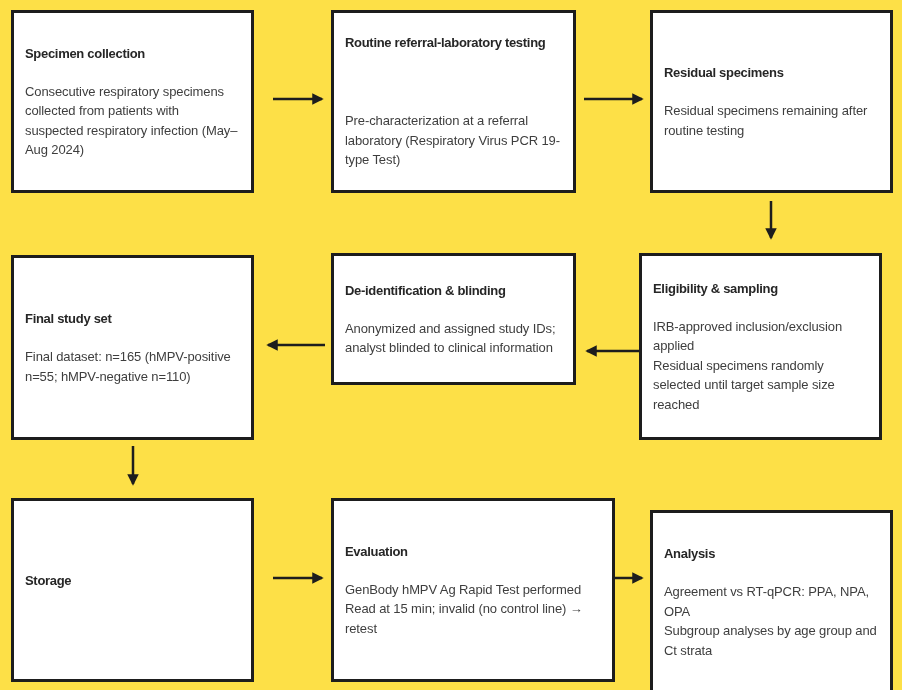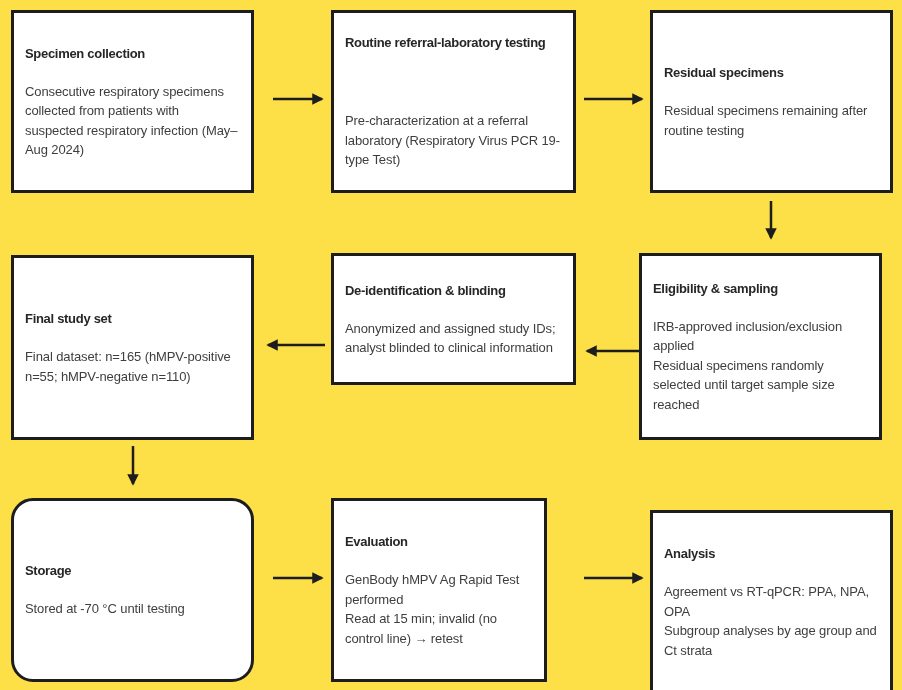--- a/index.html
+++ b/index.html
@@ -36,22 +36,22 @@
     color: #3e3e3e;
     letter-spacing: -0.1px;
   }
   
   .b0 { left: 11px;  top: 10px;  width: 243px; height: 183px; }
   .b1 { left: 331px; top: 10px;  width: 245px; height: 183px; gap: 40px; }
   .b2 { left: 650px; top: 10px;  width: 243px; height: 183px; }
   .b3 { left: 639px; top: 253px; width: 243px; height: 187px; }
   .b4 { left: 331px; top: 253px; width: 245px; height: 132px; }
   .b5 { left: 11px;  top: 255px; width: 243px; height: 185px; }
-  .b6 { left: 11px;  top: 498px; width: 243px; height: 184px; border-radius: 22px; }
-  .b7 { left: 331px; top: 498px; width: 216px; height: 184px; }
+  .b6 { left: 11px;  top: 498px; width: 243px; height: 184px; }
+  .b7 { left: 331px; top: 498px; width: 284px; height: 184px; }
   .b8 { left: 650px; top: 498px; width: 243px; height: 184px; margin-top: 12px; }
   svg.arrows {
     position: absolute;
     left: 0; top: 0;
     width: 902px; height: 690px;
     pointer-events: none;
   }
 </style>
 </head>
 <body>
@@ -112,23 +112,20 @@
 
   <div class="box b5">
     <div class="box-title">Final study set</div>
     <div class="box-body">
       <p>Final dataset: n=165 (hMPV-positive n=55; hMPV-negative n=110)</p>
     </div>
   </div>
 
   <div class="box b6">
     <div class="box-title">Storage</div>
-    <div class="box-body">
-      <p>Stored at -70 °C until testing</p>
-    </div>
   </div>
 
   <div class="box b7">
     <div class="box-title">Evaluation</div>
     <div class="box-body">
       <p>GenBody hMPV Ag Rapid Test performed</p>
       <p>Read at 15 min; invalid (no control line) → retest</p>
     </div>
   </div>
 

